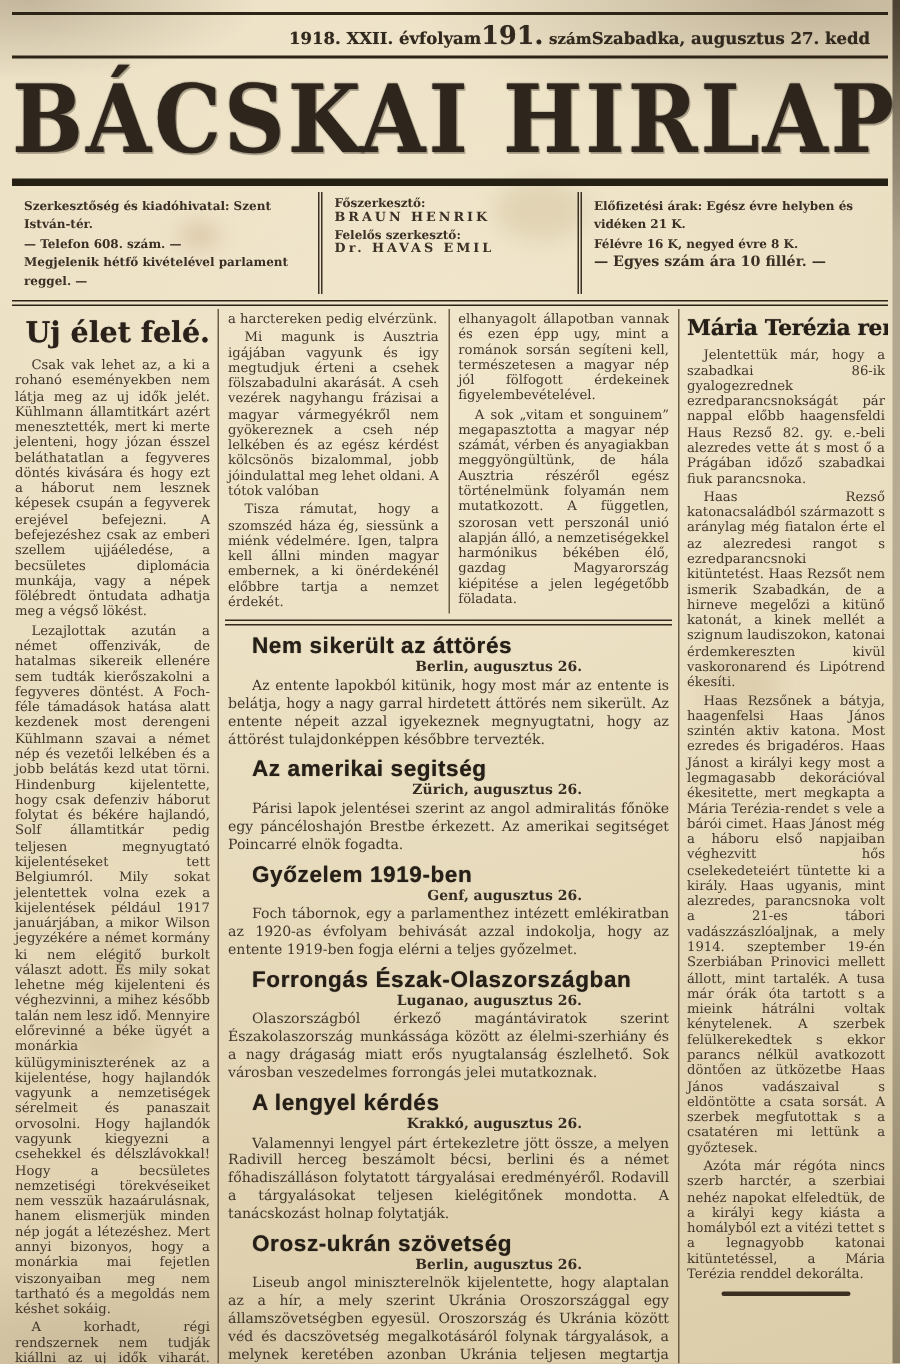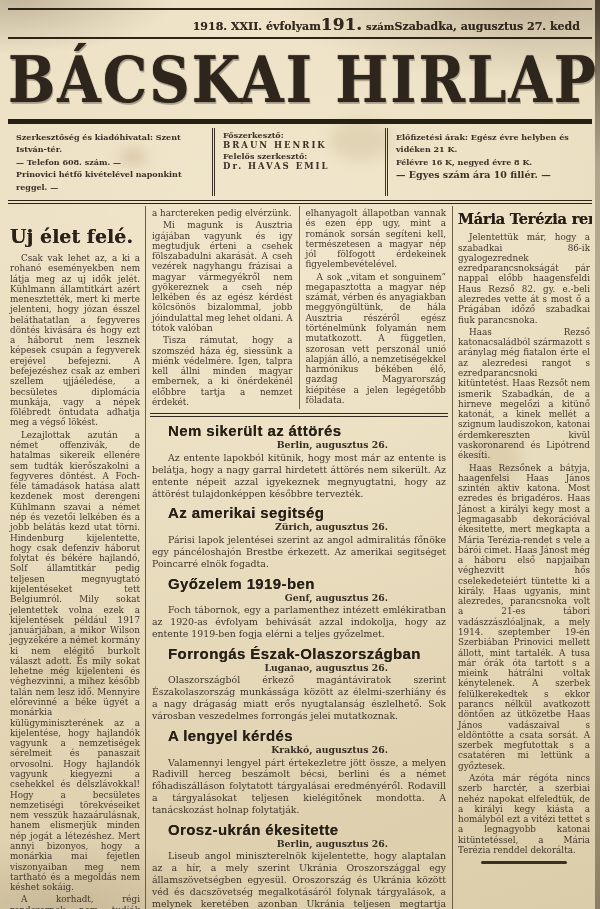--- a/index.html
+++ b/index.html
@@ -74,22 +74,22 @@
   .rule-double { height: 4px; border-top: 1.5px solid #2c2416; border-bottom: 1.5px solid #2c2416; }
 
   
   .body-cols { display: flex; height: 737px; overflow: hidden; margin-top: 2px; }
   .col { overflow: hidden; }
   .col-left { width: 137px; padding: 2px 5px 0 2px; }
   .col-mid  { flex: 1; border-left: 1px solid #6d5d47; border-right: 1px solid #6d5d47; }
   .col-right{ width: 139px; padding: 2px 2px 0 5px; }
 
   .lead-title {
-    font-size: 19px; font-weight: bold; text-align: left;
-    margin: 17px 0 6px 0; color: #29211a;
+    font-size: 19px; font-weight: bold; text-align: right;
+    margin: 3px 0 6px 0; color: #29211a;
     text-shadow: 0 0 .6px rgba(41,33,26,.7);
   }
   .bodytext p {
     font-size: 8.8px; line-height: 1.17; text-align: justify;
     text-indent: 11px; margin-bottom: 2px; color: #40362b;
   }
   .bodytext p.cont { text-indent: 0; }
 
   
   .mid-top { display: flex; }
@@ -147,21 +147,21 @@
 
     <div class="masthead">
       <h1>BÁCSKAI HIRLAP</h1>
     </div>
     <div class="rule-thick"></div>
 
     <div class="info-row">
       <div class="info-cell">
         <div>Szerkesztőség és kiadóhivatal: Szent István-tér.</div>
         <div>— Telefon 608. szám. —</div>
-        <div>Prinovici hétfő kivételével naponkint reggel. —</div>
+        <div>Megjelenik hétfő kivételével parlament reggel. —</div>
       </div>
       <div class="info-cell center">
         <div>Főszerkesztő:</div>
         <div class="editor-name">BRAUN HENRIK</div>
         <div>Felelős szerkesztő:</div>
         <div class="editor-name">Dr. HAVAS EMIL</div>
       </div>
       <div class="info-cell">
         <div>Előfizetési árak: Egész évre helyben és vidéken 21 K.</div>
         <div>Félévre 16 K, negyed évre 8 K.</div>
@@ -213,21 +213,21 @@
             <h3>Forrongás Észak-Olaszországban</h3>
             <div class="dateline">Luganao, augusztus 26.</div>
             <p>Olaszországból érkező magántáviratok szerint Északolaszország munkássága között az élelmi-szerhiány és a nagy drágaság miatt erős nyugtalanság észlelhető. Sok városban veszedelmes forrongás jelei mutatkoznak.</p>
           </article>
           <article>
             <h3>A lengyel kérdés</h3>
             <div class="dateline">Krakkó, augusztus 26.</div>
             <p>Valamennyi lengyel párt értekezletre jött össze, a melyen Radivill herceg beszámolt bécsi, berlini és a német főhadiszálláson folytatott tárgyalásai eredményéről. Rodavill a tárgyalásokat teljesen kielégitőnek mondotta. A tanácskozást holnap folytatják.</p>
           </article>
           <article>
-            <h3>Orosz-ukrán ékesitette</h3>
+            <h3>Orosz-ukrán szövetség</h3>
             <div class="dateline">Berlin, augusztus 26.</div>
             <p>Liseub angol miniszterelnök kijelentette, hogy alaptalan az a hír, a mely szerint Ukránia Oroszországgal egy államszövetségben egyesül. Oroszország és Ukránia között véd és dacszövetség megalkotásáról folynak tárgyalások, a melynek keretében azonban Ukránia teljesen megtartja önállóságát.</p>
           </article>
 
         </div>
       </div>
 
       <div class="col col-right bodytext">
         <h2 class="rtitle">
           <span class="l1">Mária Terézia rendet kapott</span>

